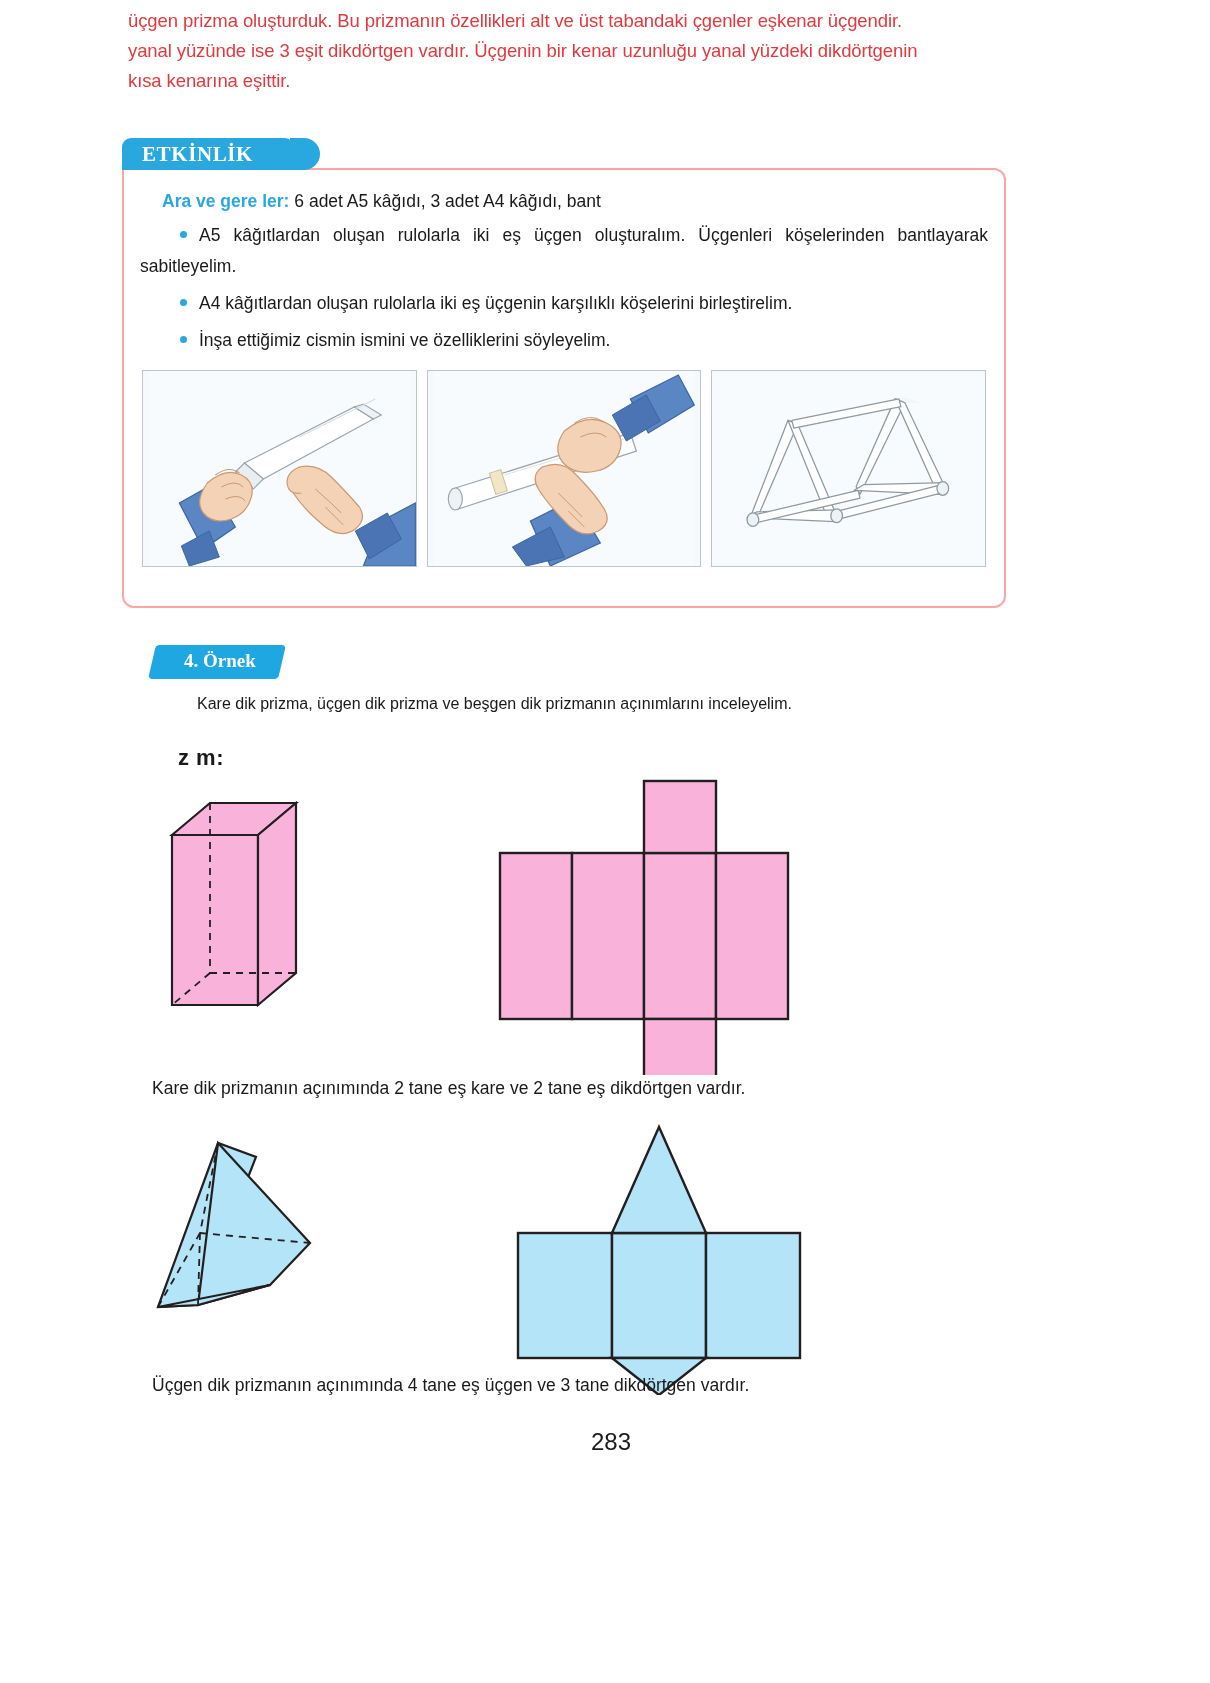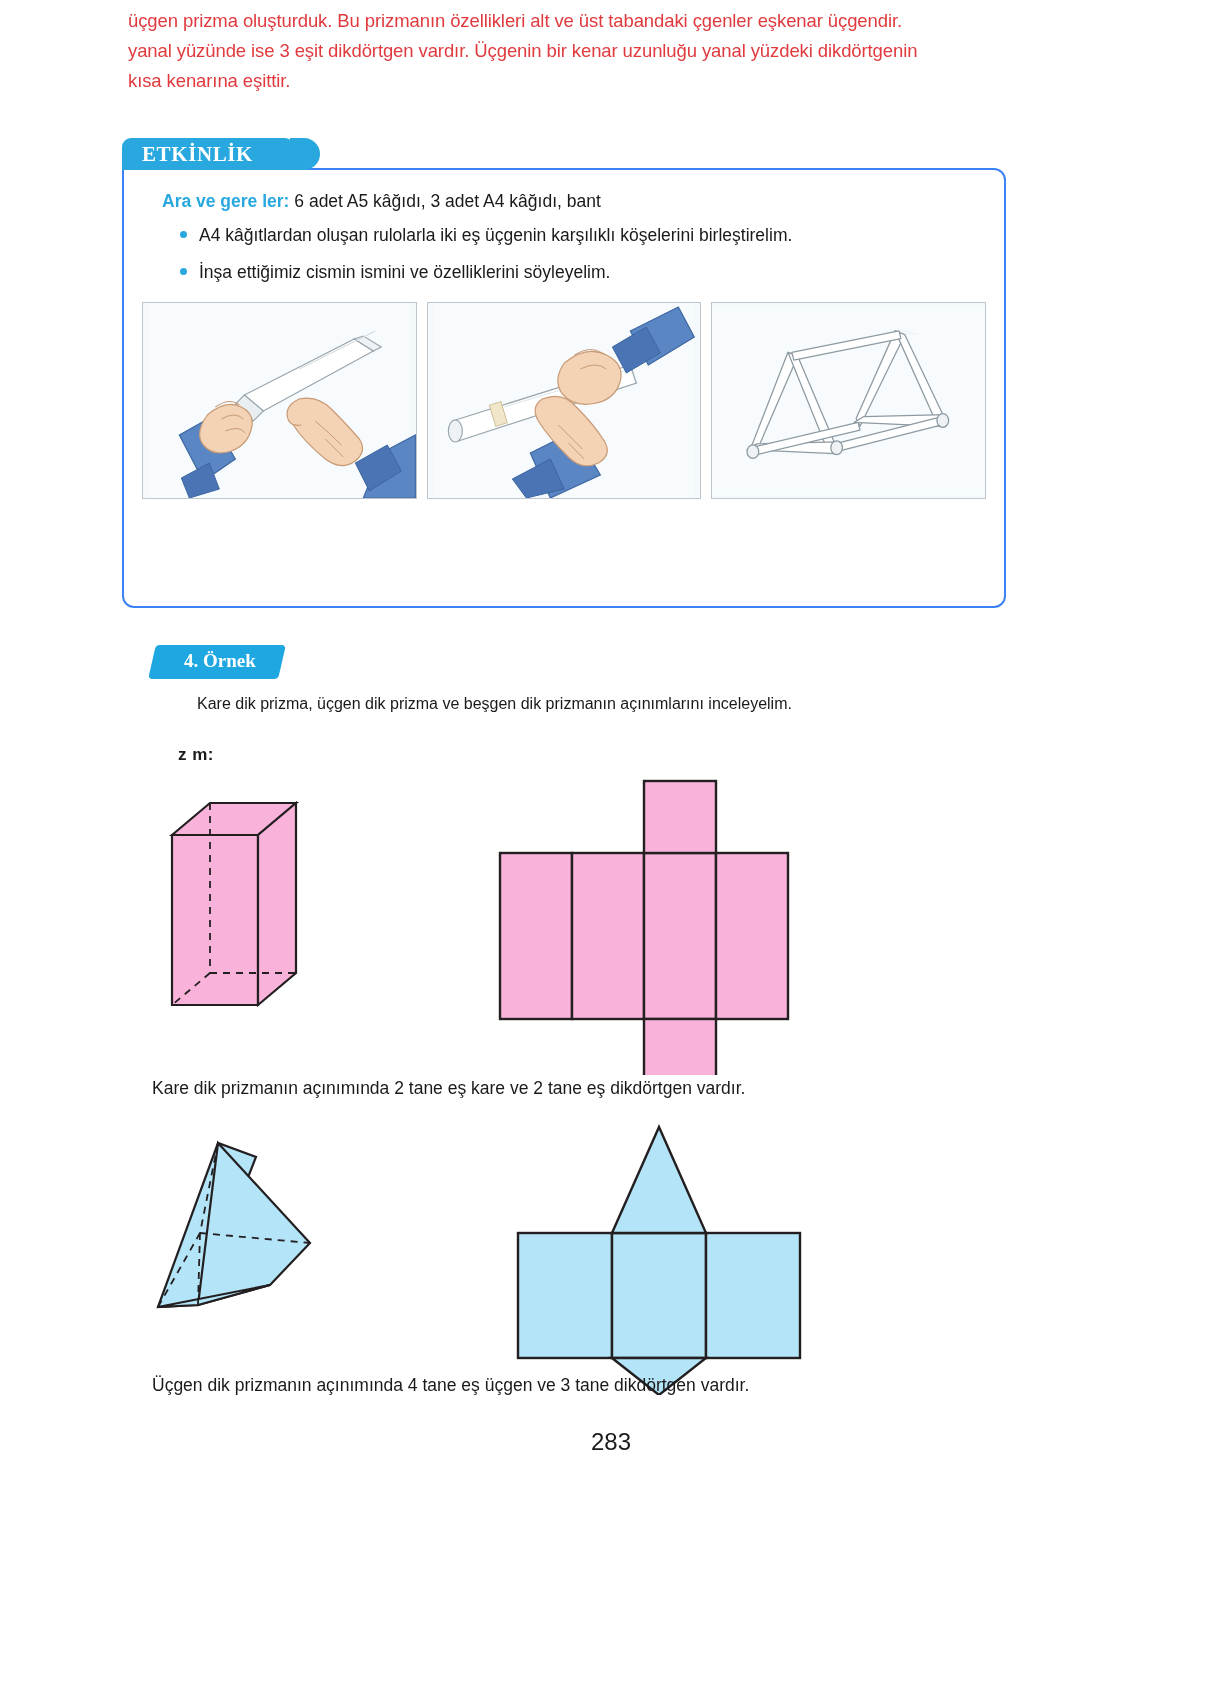--- a/index.html
+++ b/index.html
@@ -67,21 +67,21 @@
     top: 4px;
     font-family: "Liberation Serif", serif;
     font-weight: bold;
     font-size: 21px;
     color: #ffffff;
     letter-spacing: 0.6px;
   }
   .activity-body {
     position: relative;
     margin-top: -2px;
-    border: 2px solid #3b82f6;
+    border: 2px solid #fca5a5;
     border-radius: 0 12px 12px 12px;
     background: #ffffff;
     padding: 14px 16px 16px 16px;
     min-height: 440px;
     box-sizing: border-box;
     z-index: 2;
   }
 
   .materials-line {
     font-size: 17.5px;
@@ -169,21 +169,21 @@
     top: 695px;
     font-size: 16px;
     color: #1a1a1a;
     margin-left: 45px;
   }
 
   .solution-label {
     position: absolute;
     left: 178px;
     top: 745px;
-    font-size: 17px;
+    font-size: 22px;
     font-weight: bold;
     color: #1a1a1a;
     letter-spacing: 0.5px;
   }
 
   
   .fig-square {
     position: absolute;
     left: 150px;
     top: 775px;
@@ -235,20 +235,23 @@
     <div class="activity-tab">
       <span class="activity-tab-label">ETKİNLİK</span>
     </div>
     <div class="activity-body">
 
       <div class="materials-line">
         <span class="materials-label">Ara   ve gere  ler:</span><span class="materials-value"> 6 adet A5 kâğıdı, 3 adet A4 kâğıdı, bant</span>
       </div>
 
 
+      <div class="bullet-item bullet-justify">
+        <span class="dot"></span><span class="bullet-text">A5 kâğıtlardan oluşan rulolarla iki eş üçgen oluşturalım. Üçgenleri köşelerinden bantlayarak sabitleyelim.</span>
+      </div>
 
       <div class="bullet-item">
         <span class="dot"></span><span class="bullet-text">A4 kâğıtlardan oluşan rulolarla iki eş üçgenin karşılıklı köşelerini birleştirelim.</span>
       </div>
 
       <div class="bullet-item">
         <span class="dot"></span><span class="bullet-text">İnşa ettiğimiz cismin ismini ve özelliklerini söyleyelim.</span>
       </div>
 
       <div class="photo-strip">

